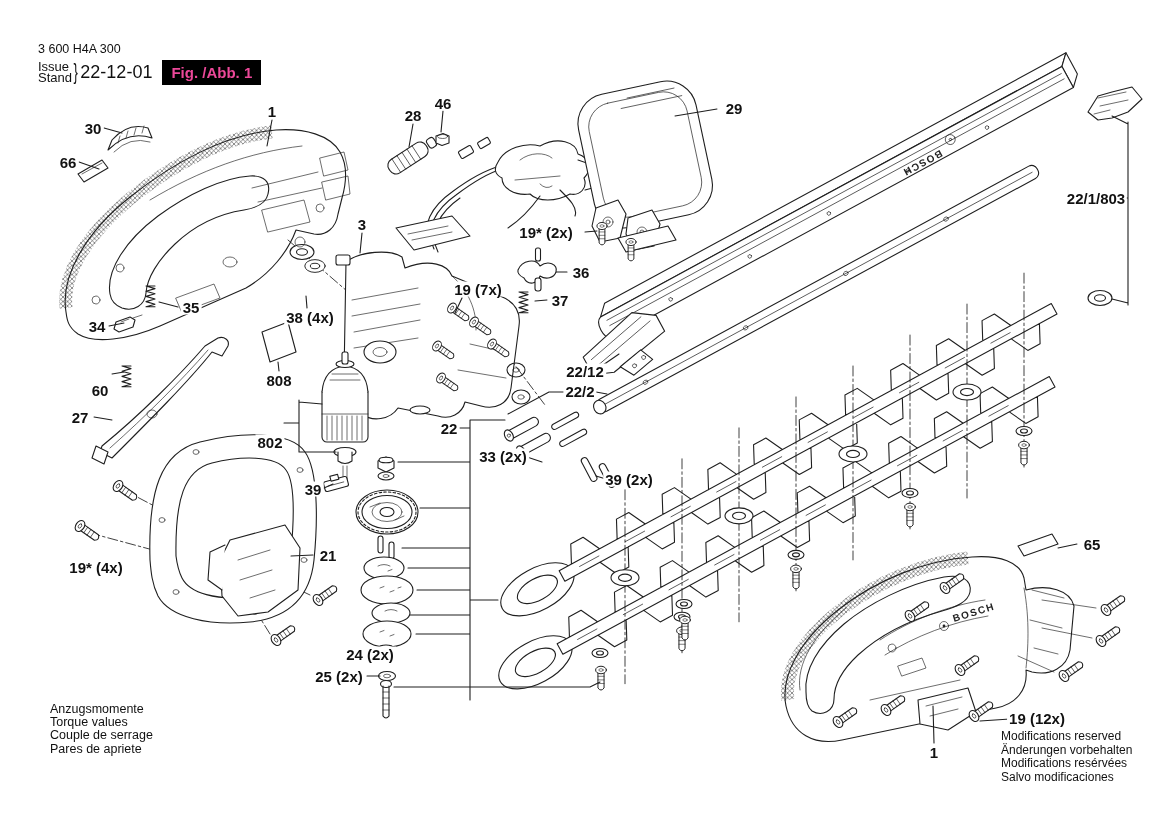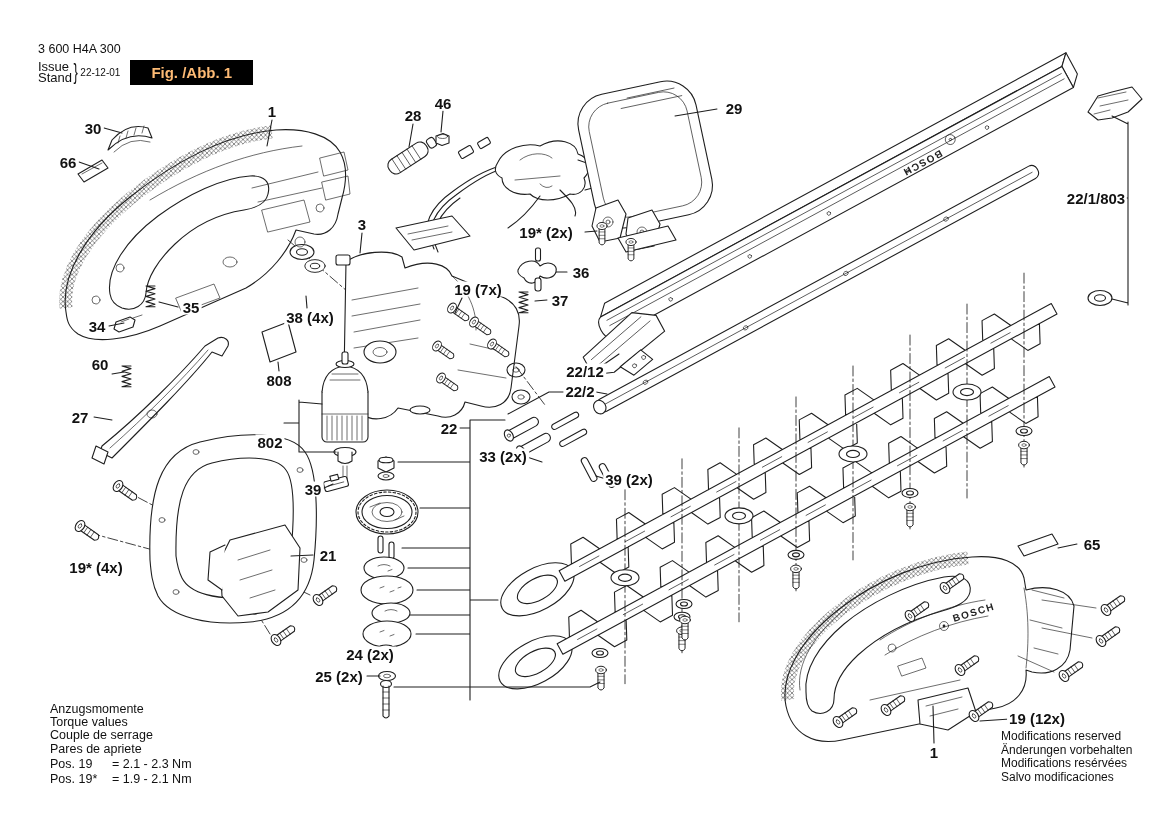--- a/index.html
+++ b/index.html
@@ -10,22 +10,22 @@
   .wh{fill:#fff;}
   .thin{stroke-width:.65;}
   .dd{stroke-dasharray:10 3 2.5 3;stroke-width:.85;}
   .brand{font-family:"Liberation Sans",sans-serif;font-weight:bold;font-size:10px;fill:#222;letter-spacing:1.5px;}
   .callout{position:absolute;transform:translate(-50%,-50%);font-weight:bold;font-size:15px;
            line-height:1;white-space:nowrap;background:#fff;padding:0 2px;}
   .header{position:absolute;left:38px;top:42px;font-size:12.5px;}
   .hdr-row2{display:flex;align-items:center;margin-top:3px;}
   .issue-stack{font-size:13px;line-height:11px;}
   .brace{font-size:22px;font-weight:300;transform:scaleX(.6);margin:0 1px 0 0;}
-  .hdr-date{font-size:10px;margin-right:10px;}
-  .figbox{background:#000;color:#fdba74;font-weight:bold;font-size:15px;padding:4px 21px;}
+  .hdr-date{font-size:18px;margin-right:10px;}
+  .figbox{background:#000;color:#ec4899;font-weight:bold;font-size:15px;padding:4px 9px;}
   .torque{position:absolute;left:50px;top:703px;font-size:12.5px;line-height:13.2px;}
   .trow{display:flex;margin-top:2px;}
   .tpos{width:62px;}
   .modnote{position:absolute;left:1001px;top:730px;font-size:12px;line-height:13.5px;}
 </style>
 </head>
 <body>
 
 <div class="stage">
 
@@ -418,30 +418,20 @@
   </div>
 </div>
 
 <div class="torque">
   <div id="torque-headings">
         <div>Anzugsmomente</div>
         <div>Torque values</div>
         <div>Couple de serrage</div>
         <div>Pares de apriete</div>
       </div>
-  <div id="torque-entries">
-        <div class="trow">
-          <span class="tpos">Pos. 19</span>
-          <span>= 2.1 - 2.3 Nm</span>
-        </div>
-        <div class="trow">
-          <span class="tpos">Pos. 19*</span>
-          <span>= 1.9 - 2.1 Nm</span>
-        </div>
-      </div>
 </div>
 
 <div class="modnote" id="mod-note">
       <div>Modifications reserved</div>
       <div>Änderungen vorbehalten</div>
       <div>Modifications resérvées</div>
       <div>Salvo modificaciones</div>
     </div>
 
 <div id="callouts">
@@ -458,21 +448,21 @@
       <div class="callout" style="left: 362px; top: 224px;">3</div>
       <div class="callout" style="left: 478px; top: 289px;">19 (7x)</div>
       <div class="callout" style="left: 310px; top: 317px;">38 (4x)</div>
       <div class="callout" style="left: 279px; top: 380px;">808</div>
       <div class="callout" style="left: 270px; top: 423px; margin-top: 19px;">802</div>
       <div class="callout" style="left: 449px; top: 428px;">22</div>
       <div class="callout" style="left: 503px; top: 456px;">33 (2x)</div>
       <div class="callout" style="left: 629px; top: 479px;">39 (2x)</div>
       <div class="callout" style="left: 97px; top: 326px;">34</div>
       <div class="callout" style="left: 191px; top: 307px;">35</div>
-      <div class="callout" style="left: 100px; top: 364px; text-align: right;">60</div>
+      <div class="callout" style="left: 100px; top: 390px; text-align: right;">60</div>
       <div class="callout" style="left: 80px; top: 417px;">27</div>
       <div class="callout" style="left: 313px; top: 489px;">39</div>
       <div class="callout" style="left: 328px; top: 555px;">21</div>
       <div class="callout" style="left: 96px; top: 567px;">19* (4x)</div>
       <div class="callout" style="left: 338px; top: 654px; margin-left: 32px;">24 (2x)</div>
       <div class="callout" style="left: 339px; top: 676px;">25 (2x)</div>
       <div class="callout" style="left: 585px; top: 371px;">22/12</div>
       <div class="callout" style="left: 580px; top: 391px;">22/2</div>
       <div class="callout" style="left: 1092px; top: 544px;">65</div>
       <div class="callout" style="left: 1037px; top: 718px;">19 (12x)</div>

